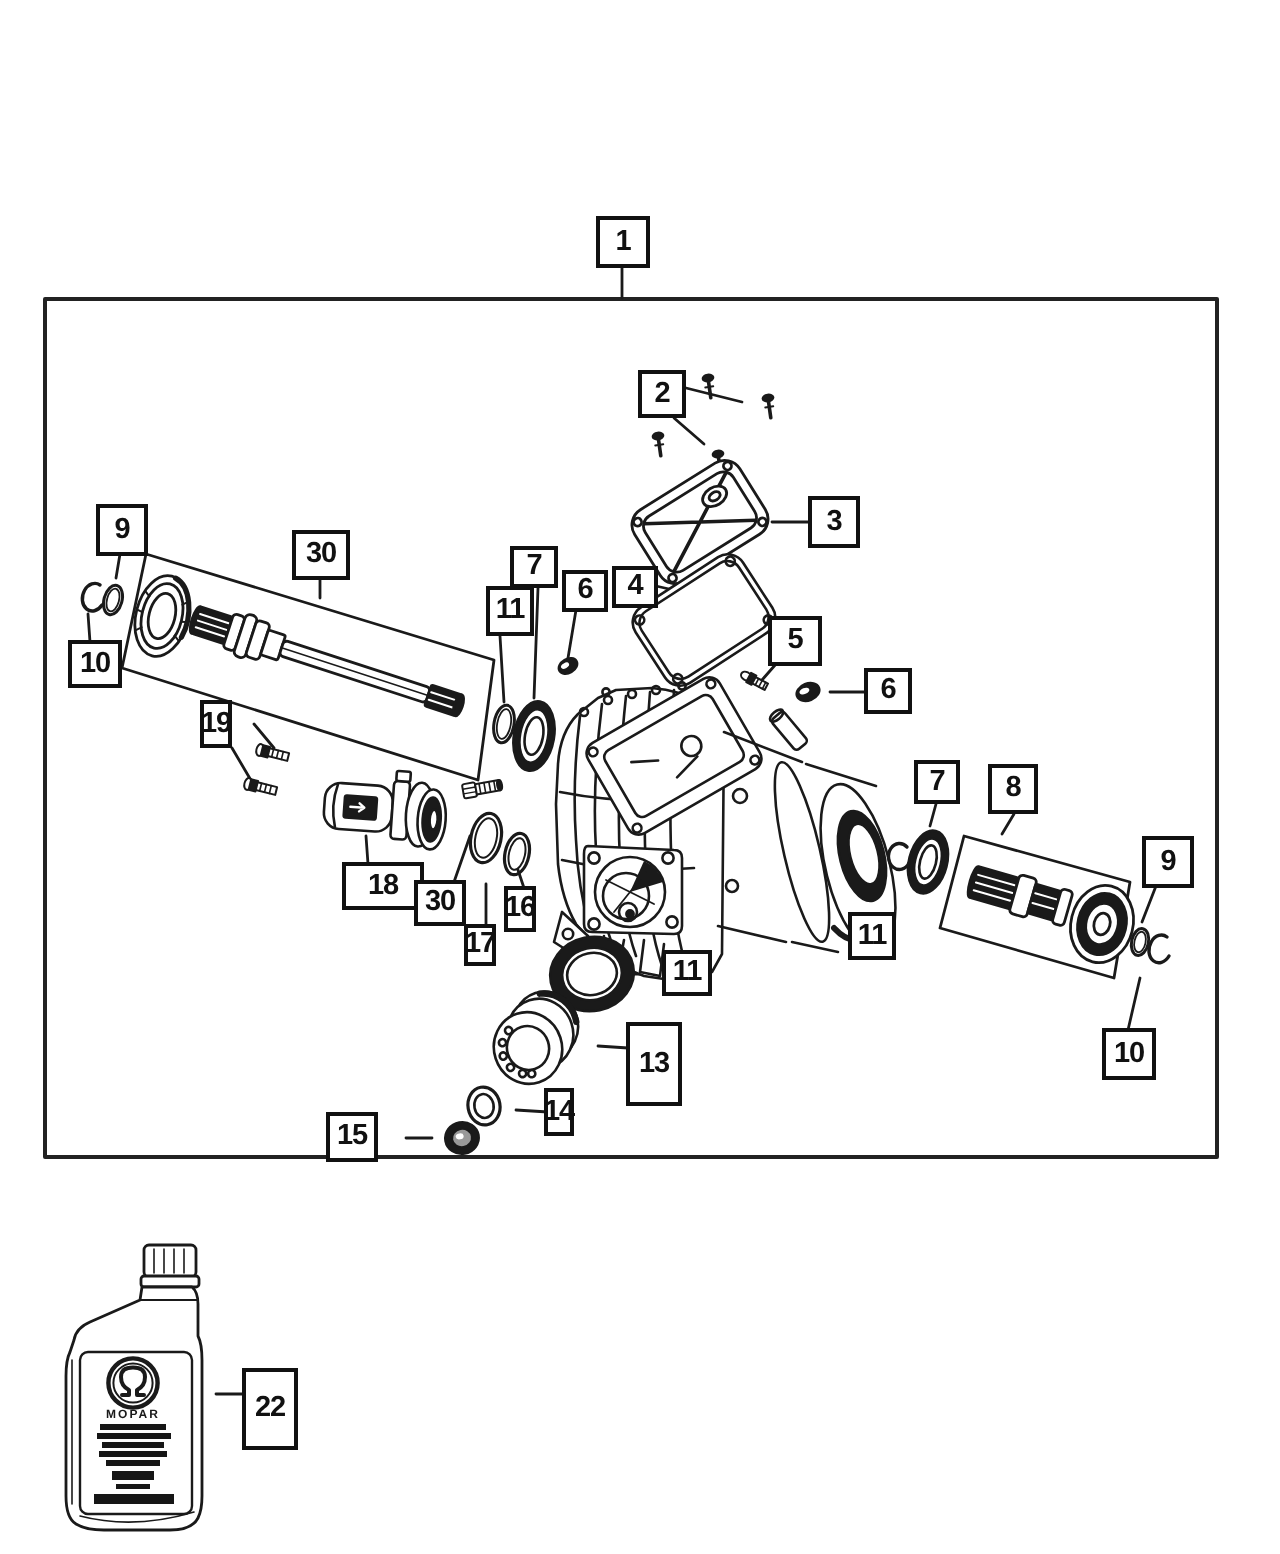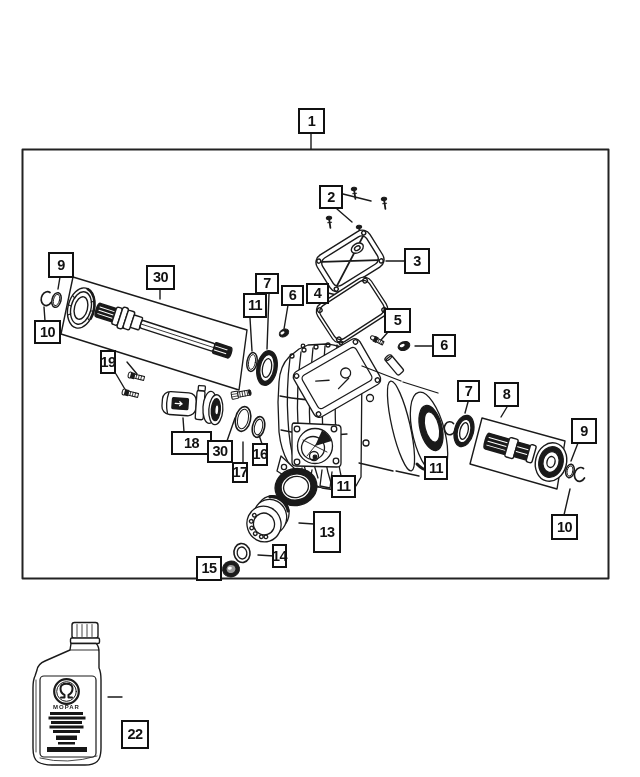--- a/index.html
+++ b/index.html
@@ -362,22 +362,22 @@
   <div class="callout" style="left:494px;top:382px;width:25px;height:25px">8</div>
   <div class="callout" style="left:48px;top:252px;width:26px;height:26px">9</div>
   <div class="callout" style="left:571px;top:418px;width:26px;height:26px">9</div>
   <div class="callout" style="left:34px;top:320px;width:27px;height:24px">10</div>
   <div class="callout" style="left:551px;top:514px;width:27px;height:26px">10</div>
   <div class="callout" style="left:243px;top:293px;width:24px;height:25px">11</div>
   <div class="callout" style="left:424px;top:456px;width:24px;height:24px">11</div>
   <div class="callout" style="left:331px;top:475px;width:25px;height:23px">11</div>
   <div class="callout" style="left:313px;top:511px;width:28px;height:42px">13</div>
   <div class="callout" style="left:272px;top:544px;width:15px;height:24px">14</div>
-  <div class="callout" style="left:196px;top:556px;width:26px;height:25px">15</div>
+  <div class="callout" style="left:163px;top:556px;width:26px;height:25px">15</div>
   <div class="callout" style="left:252px;top:443px;width:16px;height:23px">16</div>
   <div class="callout" style="left:232px;top:462px;width:16px;height:21px">17</div>
   <div class="callout" style="left:171px;top:431px;width:41px;height:24px">18</div>
   <div class="callout" style="left:100px;top:350px;width:16px;height:24px">19</div>
   <div class="callout" style="left:207px;top:440px;width:26px;height:23px">30</div>
   <div class="callout" style="left:146px;top:265px;width:29px;height:25px">30</div>
-  <div class="callout" style="left:121px;top:720px;width:28px;height:29px">22</div>
+  <div class="callout" style="left:121px;top:684px;width:28px;height:41px">22</div>
 
 </div>
 
 </body></html>

